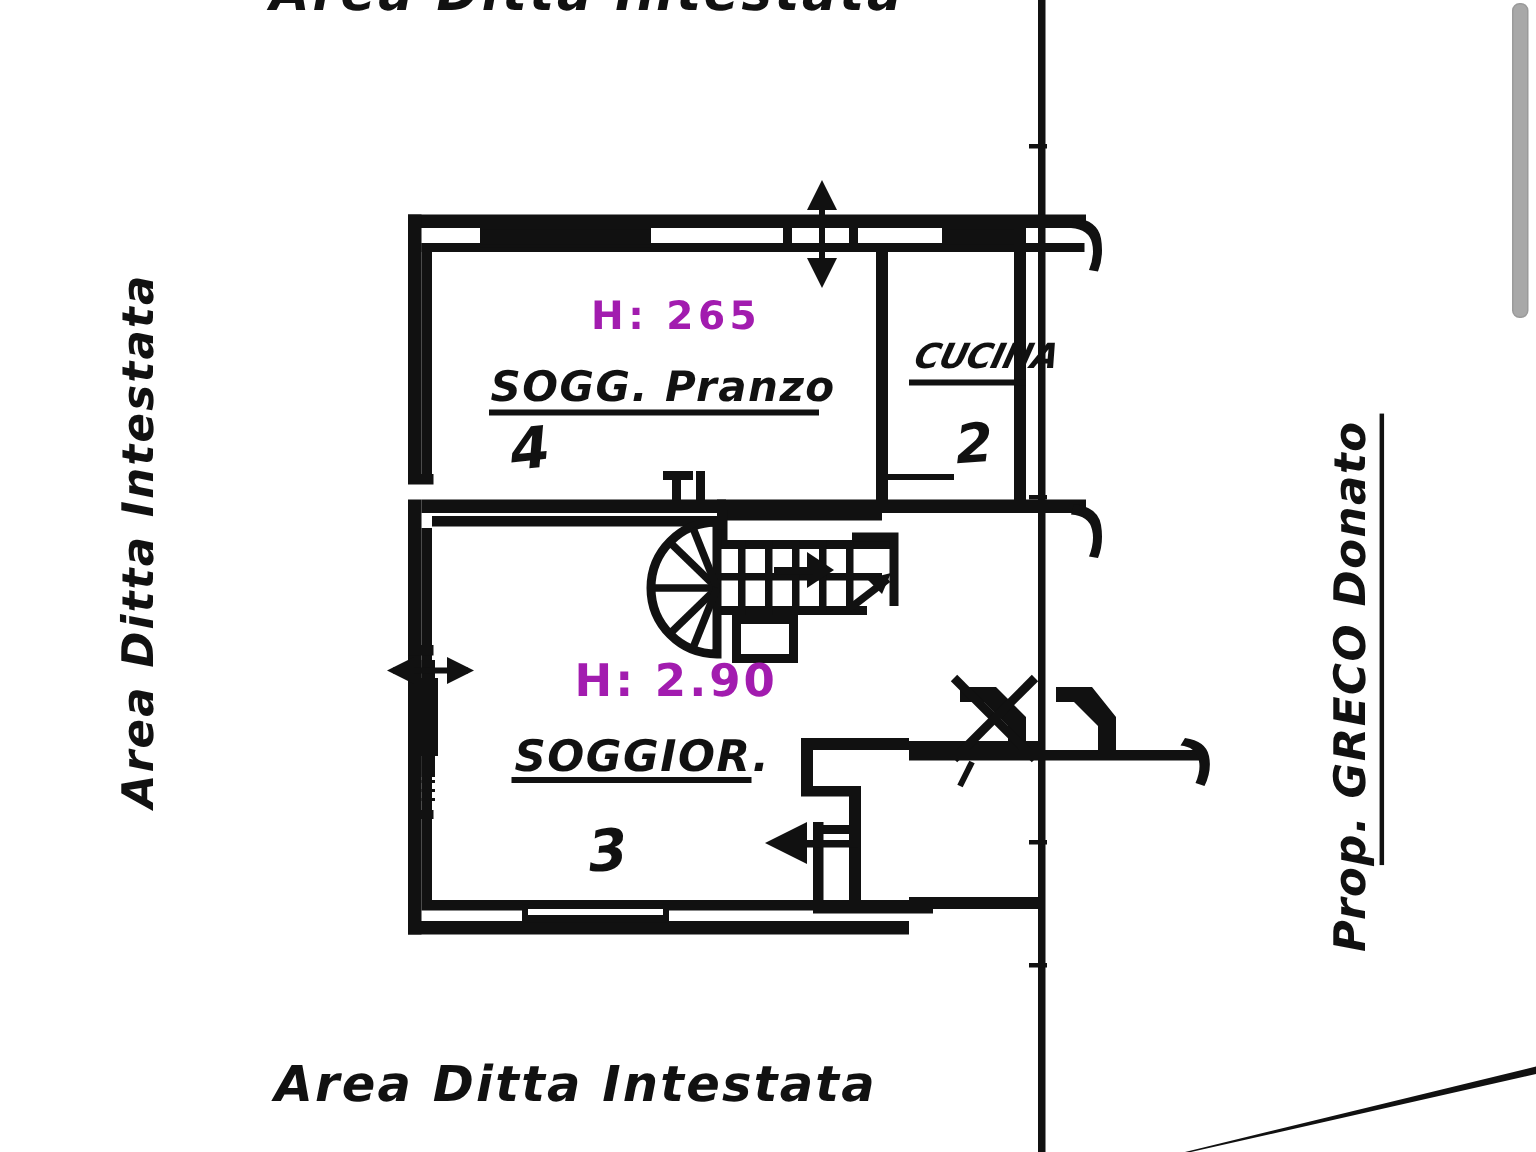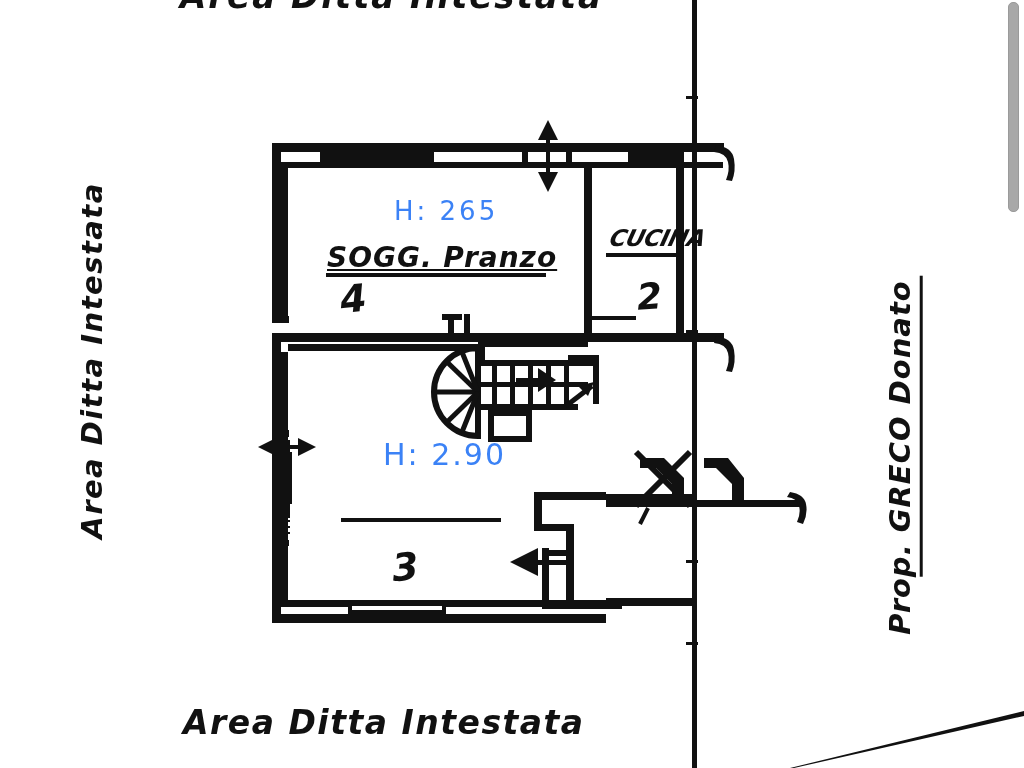--- a/index.html
+++ b/index.html
@@ -39,23 +39,23 @@
     font-weight: 700;
     font-style: italic;
     white-space: nowrap;
     letter-spacing: 0.5px;
     line-height: 1;
     user-select: none;
   }
 
   .stencil {
     position: absolute;
-    color: #3b82f6;
+    color: #a21caf;
     font-family: "DejaVu Sans", sans-serif;
-    font-weight: 400;
+    font-weight: 700;
     white-space: nowrap;
     line-height: 1;
     user-select: none;
   }
 
   
   #caption-top {
     left: 180px;
     top: -22px;
     font-size: 34px;
@@ -107,21 +107,20 @@
   
   #h-265 {
     left: 394px; top: 198px;
     font-size: 26px;
     letter-spacing: 3px;
   }
   #room-1-name {
     left: 327px; top: 244px;
     font-size: 28px;
     letter-spacing: 1px;
-    text-decoration: underline;
   }
   #room-1-underline {
     position: absolute;
     left: 326px; top: 273px;
     width: 220px; height: 4px;
     background: #111111;
   }
   #room-1-num {
     left: 340px; top: 280px;
     font-size: 38px;
@@ -362,20 +361,21 @@
   <div class="stencil" id="h-265">H: 265</div>
   <div class="hand" id="room-1-name">SOGG. Pranzo</div>
   <div id="room-1-underline"></div>
   <div class="hand" id="room-1-num">4</div>
 
   <div class="hand" id="room-2-name">CUCINA</div>
   <div id="room-2-underline"></div>
   <div class="hand" id="room-2-num">2</div>
 
   <div class="stencil" id="h-290">H: 2.90</div>
+  <div class="hand" id="room-3-name">SOGGIOR.</div>
   <div id="room-3-underline"></div>
   <div class="hand" id="room-3-num">3</div>
 
   <div id="scrollbar-track">
     <div id="scrollbar-thumb"></div>
   </div>
 
 </div>
 
 </body></html>

